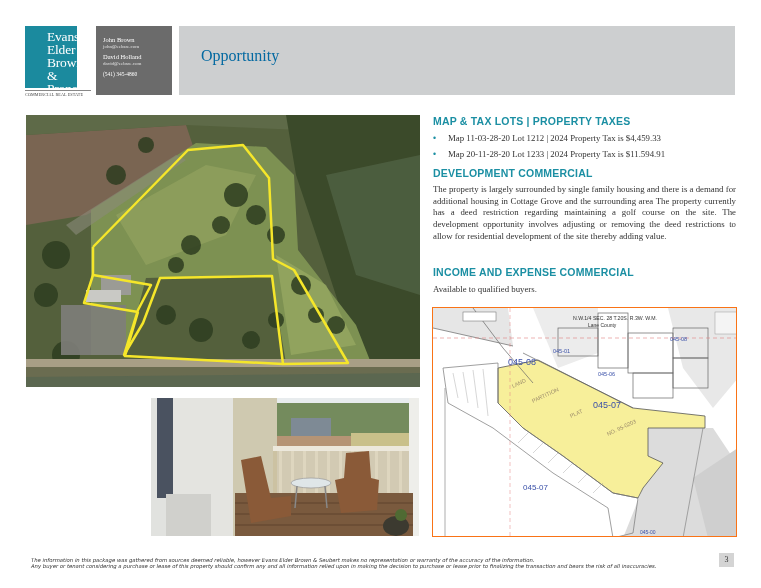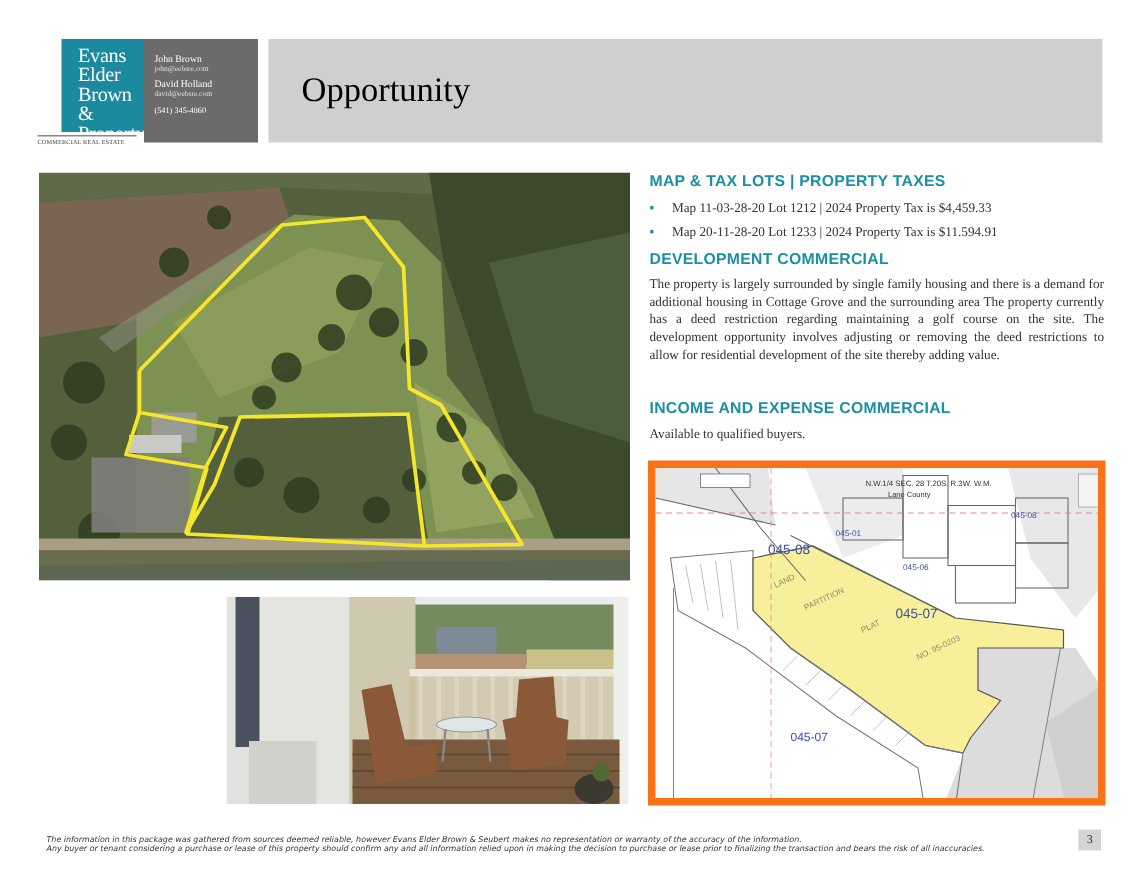--- a/index.html
+++ b/index.html
@@ -1,33 +1,33 @@
 <!DOCTYPE html>
 <html><head>
 <meta charset="utf-8">
 <style>
   * { box-sizing: border-box; margin: 0; padding: 0; }
   html, body { width: 761px; height: 588px; background: #ffffff; overflow: hidden; }
   body { position: relative; font-family: "Liberation Serif", serif; color: #333; }
 
-  .logo { position: absolute; left: 41px; top: 26px; width: 66px; height: 62px; background: #1b8a9e; padding: 4px 11px; }
+  .logo { position: absolute; left: 25px; top: 26px; width: 52px; height: 62px; background: #1b8a9e; padding: 4px 22px; }
   .logo .ln { color: #fff; font-family: "Liberation Serif", serif; font-size: 13.5px; line-height: 13px; display: block; letter-spacing: -0.2px; }
   .logo-tag { position: absolute; left: 25px; top: 90px; width: 66px; font-size: 4.2px; color: #444; letter-spacing: 0.1px; font-family: "Liberation Serif", serif; border-top: 1px solid #888; padding-top: 1px; }
 
   .contacts { position: absolute; left: 96px; top: 26px; width: 76px; height: 69px; background: #6b6b6b; padding: 10px 7px; }
   .contacts .name { color: #fff; font-size: 6.5px; line-height: 8px; display: block; }
   .contacts .email { color: #e2e2e2; font-size: 5px; line-height: 6px; display: block; margin-bottom: 3px; }
   .contacts .phone { color: #fff; font-size: 5.5px; line-height: 8px; display: block; margin-top: 1px; }
 
   .title-bar { position: absolute; left: 179px; top: 26px; width: 556px; height: 69px; background: #cdcfd0; }
-  .title-bar .title { position: absolute; left: 22px; top: 21px; font-size: 23px; color: #000000; font-family: "Liberation Serif", serif; }
+  .title-bar .title { position: absolute; left: 22px; top: 21px; font-size: 16px; color: #0369a1; font-family: "Liberation Serif", serif; }
 
   .aerial { position: absolute; left: 26px; top: 115px; width: 394px; height: 272px; overflow: hidden; }
   .porch { position: absolute; left: 151px; top: 398px; width: 268px; height: 138px; overflow: hidden; }
-  .map { position: absolute; left: 432px; top: 307px; width: 305px; height: 230px; overflow: hidden; border: 5px solid #f97316; background: #fff; }
+  .map { position: absolute; left: 432px; top: 307px; width: 305px; height: 230px; overflow: hidden; border: 1px solid #f97316; background: #fff; }
 
   .section-h { position: absolute; left: 433px; font-family: "Liberation Sans", sans-serif; font-weight: bold; color: #1b8fa3; font-size: 10.5px; letter-spacing: 0.2px; }
   .bullet { position: absolute; left: 433px; font-size: 8.8px; color: #333; }
   .bullet .dot { color: #1b8fa3; display: inline-block; width: 15px; font-family: "Liberation Sans", sans-serif; }
   .body-text { position: absolute; left: 433px; width: 303px; font-size: 8.8px; line-height: 11.7px; color: #333; text-align: justify; }
 
   .disclaimer { position: absolute; left: 31px; top: 557px; font-family: "DejaVu Sans", sans-serif; font-style: italic; font-size: 5.3px; line-height: 6.3px; color: #333; }
   .page-num { position: absolute; left: 719px; top: 553px; width: 15px; height: 14px; background: #d4d4d4; font-size: 8px; color: #333; text-align: center; line-height: 14px; }
 </style>
 </head>

